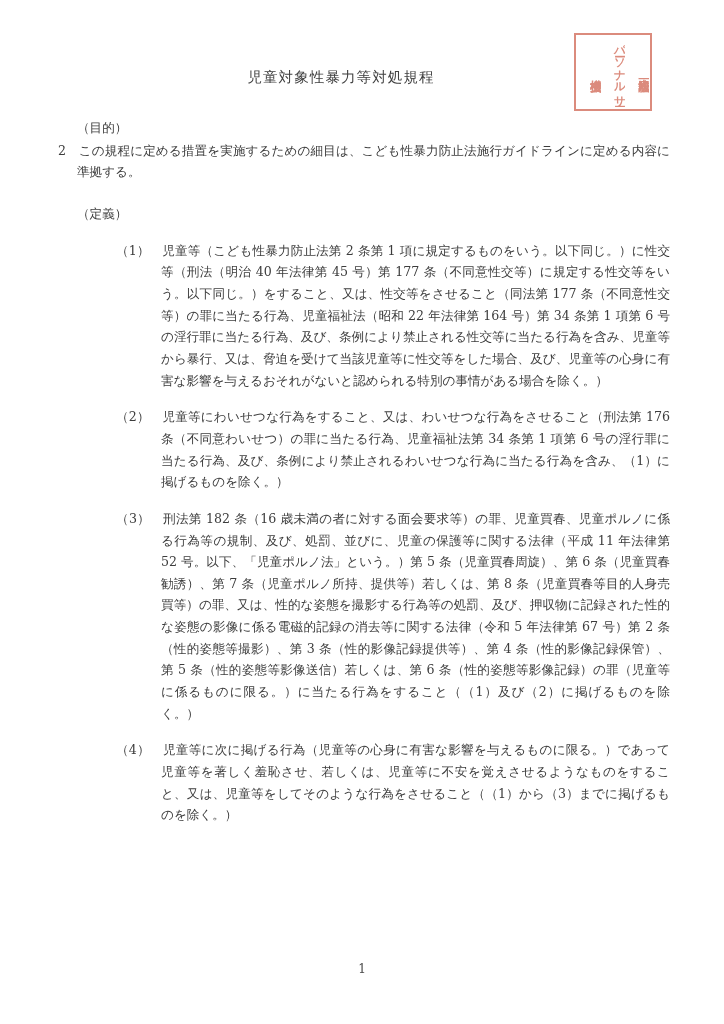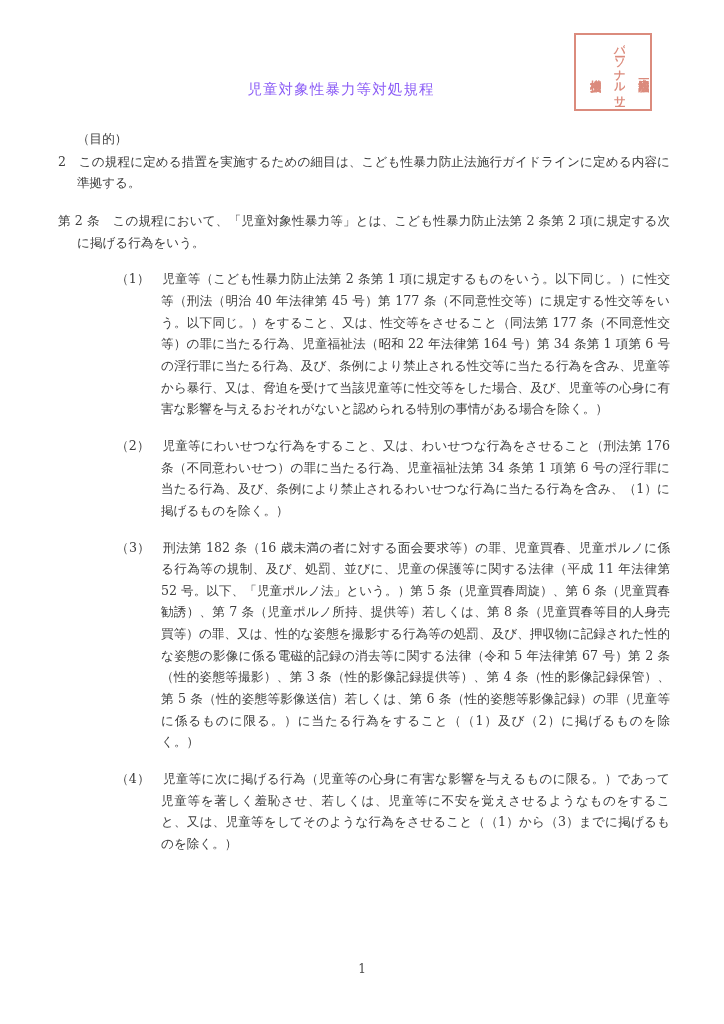--- a/index.html
+++ b/index.html
@@ -52,26 +52,26 @@
     text-align: center;
     flex: 1 1 auto;
     white-space: nowrap;
     overflow: hidden;
   }
 
   
   .doc-title {
     position: absolute;
     left: 0;
-    top: 80px;
+    top: 68px;
     width: 682px;
     text-align: center;
     font-size: 14.5px;
     letter-spacing: 1.1px;
-    color: #8b5cf6;
+    color: #404040;
     font-family: "DejaVu Serif", "Liberation Serif", serif;
   }
 
   
   .body-wrap {
     position: absolute;
     left: 58px;
     top: 112px;
     width: 612px;
   }
@@ -82,21 +82,21 @@
     color: #3c3c3c;
     text-align: justify;
     text-justify: inter-character;
     font-family: "DejaVu Serif", "Liberation Serif", serif;
     margin: 0;
   }
 
   
   .sec-label {
     padding-left: 19px;
-    margin-top: 16px;
+    margin-top: 5px;
   }
 
   
   .article {
     padding-left: 19px;
     text-indent: -19px;
     margin-top: 1px;
   }
   
   .subpara {
@@ -139,21 +139,21 @@
 
   <div class="doc-title">児童対象性暴力等対処規程</div>
 
   <div class="body-wrap">
 
     <p class="para sec-label">（目的）</p>
     <p class="para subpara">2　この規程に定める措置を実施するための細目は、こども性暴力防止法施行ガイドラインに定める内容に準拠する。</p>
 
     <div class="gap-sm"></div>
 
-    <p class="para article">第 2 条　この規程において、「児童対象性暴力等」とは、こども性暴力防止法第 2 条第 2 項に規定する次に掲げる行為をいう。</p>
+    <p class="para sec-label">（定義）</p>
     <p class="para item">（1）　児童等（こども性暴力防止法第 2 条第 1 項に規定するものをいう。以下同じ。）に性交等（刑法（明治 40 年法律第 45 号）第 177 条（不同意性交等）に規定する性交等をいう。以下同じ。）をすること、又は、性交等をさせること（同法第 177 条（不同意性交等）の罪に当たる行為、児童福祉法（昭和 22 年法律第 164 号）第 34 条第 1 項第 6 号の淫行罪に当たる行為、及び、条例により禁止される性交等に当たる行為を含み、児童等から暴行、又は、脅迫を受けて当該児童等に性交等をした場合、及び、児童等の心身に有害な影響を与えるおそれがないと認められる特別の事情がある場合を除く。）</p>
     <p class="para item">（2）　児童等にわいせつな行為をすること、又は、わいせつな行為をさせること（刑法第 176 条（不同意わいせつ）の罪に当たる行為、児童福祉法第 34 条第 1 項第 6 号の淫行罪に当たる行為、及び、条例により禁止されるわいせつな行為に当たる行為を含み、（1）に掲げるものを除く。）</p>
     <p class="para item">（3）　刑法第 182 条（16 歳未満の者に対する面会要求等）の罪、児童買春、児童ポルノに係る行為等の規制、及び、処罰、並びに、児童の保護等に関する法律（平成 11 年法律第 52 号。以下、「児童ポルノ法」という。）第 5 条（児童買春周旋）、第 6 条（児童買春勧誘）、第 7 条（児童ポルノ所持、提供等）若しくは、第 8 条（児童買春等目的人身売買等）の罪、又は、性的な姿態を撮影する行為等の処罰、及び、押収物に記録された性的な姿態の影像に係る電磁的記録の消去等に関する法律（令和 5 年法律第 67 号）第 2 条（性的姿態等撮影）、第 3 条（性的影像記録提供等）、第 4 条（性的影像記録保管）、第 5 条（性的姿態等影像送信）若しくは、第 6 条（性的姿態等影像記録）の罪（児童等に係るものに限る。）に当たる行為をすること（（1）及び（2）に掲げるものを除く。）</p>
     <p class="para item">（4）　児童等に次に掲げる行為（児童等の心身に有害な影響を与えるものに限る。）であって児童等を著しく羞恥させ、若しくは、児童等に不安を覚えさせるようなものをすること、又は、児童等をしてそのような行為をさせること（（1）から（3）までに掲げるものを除く。）</p>
 
   </div>
 
   <div class="page-number">1</div>
 
 </div>

